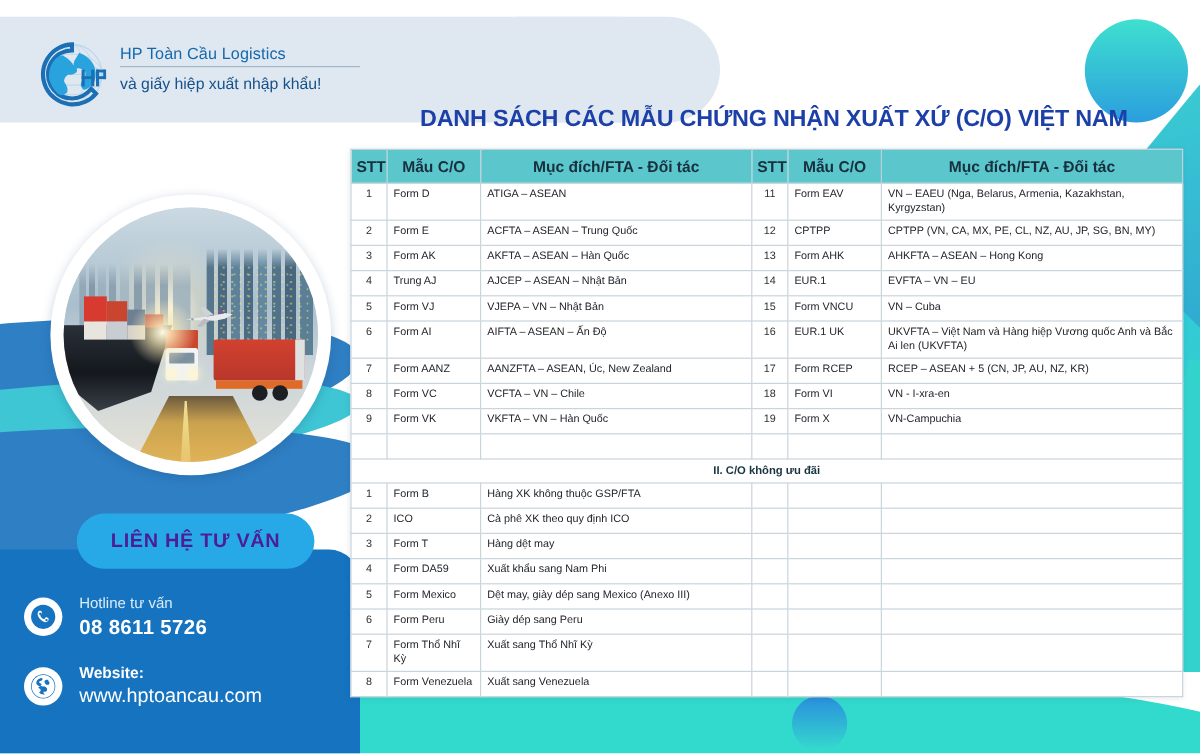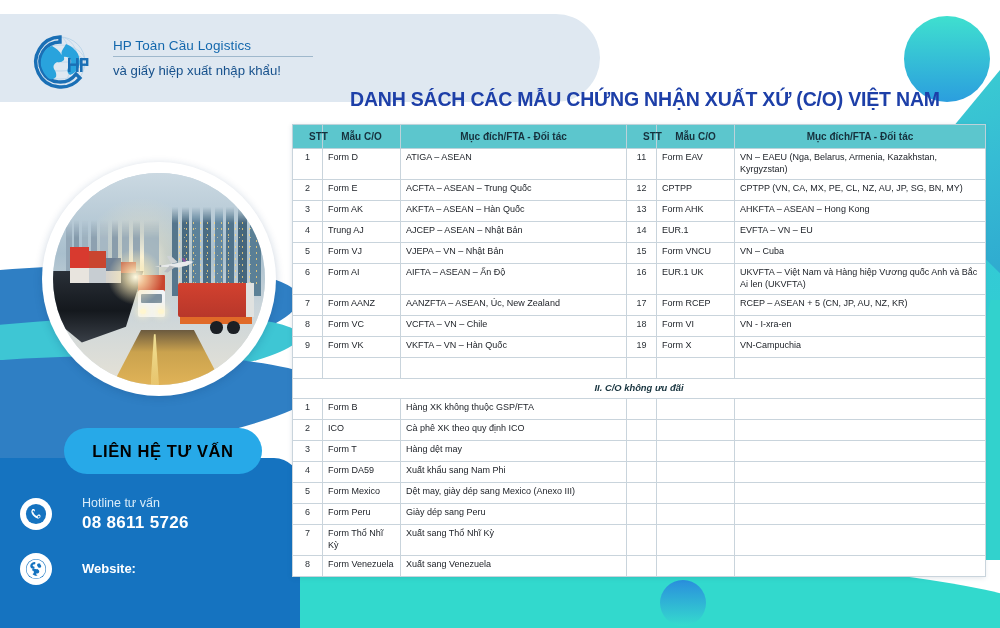--- a/index.html
+++ b/index.html
@@ -104,21 +104,21 @@
     border-radius: 50%;
     background: linear-gradient(180deg, #2a8edd 0%, #35dbcd 100%);
   }
 
   
   .logo {
     position: absolute; left: 22px; top: 26px;
     width: 74px; height: 74px;
   }
   .brand {
-    position: absolute; left: 113px; top: 36px;
+    position: absolute; left: 100px; top: 36px;
     width: 320px;
   }
   .brand-name {
     font-size: 13.5px; color: #1468ad; font-weight: 400;
     padding-bottom: 3px; border-bottom: 1px solid #9fb8cc;
     display: inline-block; min-width: 200px;
     letter-spacing: .1px;
   }
   .brand-sub {
     margin-top: 5px;
@@ -232,24 +232,24 @@
     border-radius: 26px;
   }
   .contact-pill {
     position: absolute; left: 64px; top: 428px;
     width: 198px; height: 46px;
     background: #27a9e8;
     border-radius: 24px;
     display: flex; align-items: center; justify-content: center;
   }
   .contact-pill span {
-    color: #000000; font-size: 16.5px; font-weight: 700; letter-spacing: .6px;
+    color: #4c1d95; font-size: 16.5px; font-weight: 700; letter-spacing: .6px;
   }
   .contact-row {
-    position: absolute; display: flex; align-items: center; gap: 30px;
+    position: absolute; display: flex; align-items: center; gap: 14px;
   }
   .c-row1 { left: 20px; top: 496px; }
   .c-row2 { left: 20px; top: 553px; }
   .c-ico {
     width: 32px; height: 32px; border-radius: 50%;
     background: #ffffff;
     display: flex; align-items: center; justify-content: center;
     flex: 0 0 32px;
   }
   .c-lbl { color: #d9ecf9; font-size: 12.5px; line-height: 1.25; }
@@ -275,24 +275,24 @@
     border: 1px solid #c9d4dc;
     padding: 3px 5px;
     vertical-align: top;
     line-height: 1.33;
     background: #ffffff;
   }
   table.co th {
     background: #5cc6cd;
     color: #16313d;
     font-weight: 700;
-    font-size: 10px;
+    font-size: 13px;
     text-align: center;
     vertical-align: middle;
-    padding: 5px 16px;
+    padding: 5px 4px;
     border-color: #bcd2da;
   }
   td.stt {
     background: #ddf5f7;
     text-align: center;
     vertical-align: bottom;
     font-size: 9px;
     color: #2c3238;
     padding-bottom: 3px;
   }
@@ -302,21 +302,20 @@
   tr.blank td { height: 21px; }
   td.sec {
     background: #5cc6cd;
     text-align: center;
     font-weight: 700;
     font-size: 9.4px;
     color: #17333e;
     vertical-align: middle;
     height: 17px;
     border-color: #bcd2da;
-    font-style: italic;
   }
   .col-stt { width: 30px; }
   .col-form { width: 78px; }
   .col-purpose-l { width: 226px; }
   .col-purpose-r { width: 251px; }
 </style>
 </head>
 <body>
 
 <div class="canvas">
@@ -428,20 +427,21 @@
 
   <div class="contact-row c-row2">
     <div class="c-ico">
       <svg viewBox="0 0 24 24" width="22" height="22">
         <circle cx="12" cy="12" r="11" fill="#1573c0"></circle>
         <path d="M12 1.6a10.4 10.4 0 1 0 0 20.8 10.4 10.4 0 0 0 0-20.8zm-1 3.1c.7.5.4 1.6-.3 2-.8.5-2 .2-2.3 1.1-.2.9.8 1.3 1.5 1.6.9.4.6 1.7-.2 2.1-1 .5-2.3 0-3.1-.7-.8-.8-1-2.1-.7-3.2.5-1.6 1.9-2.8 3.5-3.1.5-.1 1-.1 1.6.2zm5.6 2.4c.9.4 1.3 1.5 1 2.4-.3.9-1.4 1.2-2.3 1-.8-.2-1.7.2-1.8 1 0 .9 1 1.3 1.6 1.9.8.8.6 2.2-.2 2.9-.7.6-1.7.7-2.5.3-.5 1.1.3 2.3 1.4 2.6-2 .6-4.3-.1-5.6-1.8.9-.3 1.6-1.1 1.5-2.1-.1-1.1-1.2-1.7-2.2-1.9.4-1.2 1.6-2 2.8-1.8 1 .2 2 .8 3 .5.9-.3 1.2-1.4.9-2.2-.3-.9-1.2-1.6-1-2.6.2-.8 1-1.2 1.8-1.3.6-.1 1.2 0 1.6.1z" fill="#ffffff"></path>
       </svg>
     </div>
     <div>
       <div class="c-lbl-b">Website:</div>
+      <div class="c-val-lt">www.hptoancau.com</div>
     </div>
   </div>
 
   <div class="table-wrap">
     <table class="co">
       <colgroup>
         <col class="col-stt">
           <col class="col-form">
           <col class="col-purpose-l">
         <col class="col-stt">

